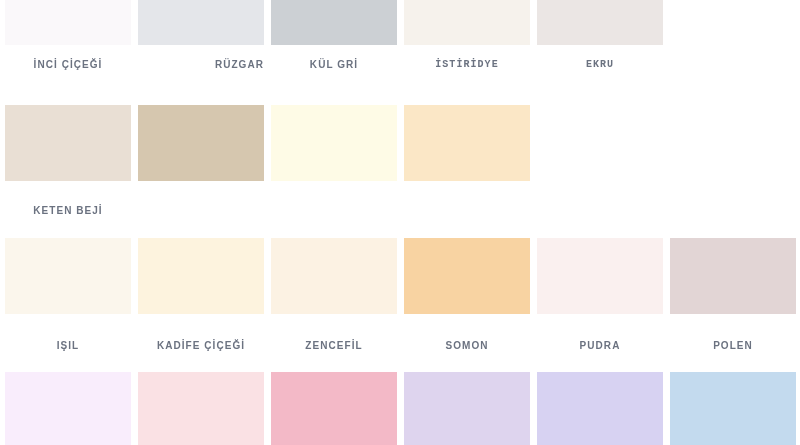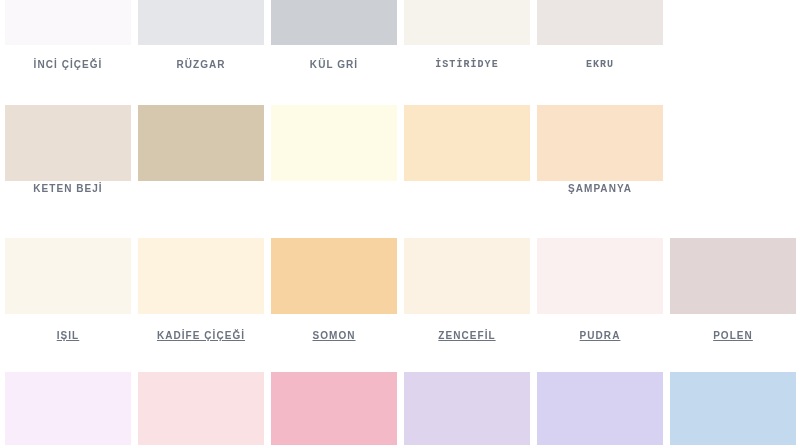--- a/index.html
+++ b/index.html
@@ -67,36 +67,36 @@
   .row-1 { top: 105px; }
   .row-2 { top: 238px; }
   .row-3 { top: 372px; }
 
   .row-0 .swatch-chip { height: 45px; }
   .row-1 .swatch-chip { height: 76px; }
   .row-2 .swatch-chip { height: 76px; }
   .row-3 .swatch-chip { height: 73px; }
 
   .row-0 .swatch-label { margin-top: 14px; }
-  .row-1 .swatch-label { margin-top: 2px; }
-  .row-2 .swatch-label { margin-top: 16px; text-decoration: underline; }
+  .row-1 .swatch-label { margin-top: 24px; }
+  .row-2 .swatch-label { margin-top: 26px; }
 </style>
 </head>
 <body style="background-color: rgb(255, 255, 255);">
 
 <div id="palette-grid">
 
   <div class="palette-row row-0">
     <div class="swatch-cell">
       <span class="swatch-chip" style="background-color: rgb(250, 248, 250);"></span>
       <span class="swatch-label" style="color: rgb(107, 114, 128);">İNCİ ÇİÇEĞİ</span>
     </div>
     <div class="swatch-cell">
       <span class="swatch-chip" style="background-color: rgb(228, 230, 234);"></span>
-      <span class="swatch-label" style="color: rgb(107, 114, 128);">RÜZGAR</span>
+      <span class="swatch-label" style="color: rgb(107, 114, 128); text-align: right;">RÜZGAR</span>
     </div>
     <div class="swatch-cell">
       <span class="swatch-chip" style="background-color: rgb(204, 208, 212);"></span>
       <span class="swatch-label" style="color: rgb(107, 114, 128);">KÜL GRİ</span>
     </div>
     <div class="swatch-cell">
       <span class="swatch-chip" style="background-color: rgb(246, 242, 236);"></span>
       <span class="swatch-label" style="color: rgb(107, 114, 128); font-family: Liberation Mono, monospace;">İSTİRİDYE</span>
     </div>
     <div class="swatch-cell">
@@ -112,42 +112,38 @@
     </div>
     <div class="swatch-cell">
       <span class="swatch-chip" style="background-color: rgb(214, 199, 175);"></span>
     </div>
     <div class="swatch-cell">
       <span class="swatch-chip" style="background-color: rgb(254, 251, 230);"></span>
     </div>
     <div class="swatch-cell">
       <span class="swatch-chip" style="background-color: rgb(251, 231, 198);"></span>
     </div>
-    <div class="swatch-cell">
-      <span class="swatch-chip" style="background-color: rgb(250, 226, 200);"></span>
-      <span class="swatch-label" style="color: rgb(107, 114, 128);">ŞAMPANYA</span>
-    </div>
   </div>
 
   <div class="palette-row row-2">
     <div class="swatch-cell">
       <span class="swatch-chip" style="background-color: rgb(251, 246, 236);"></span>
       <span class="swatch-label" style="color: rgb(107, 114, 128);">IŞIL</span>
     </div>
     <div class="swatch-cell">
       <span class="swatch-chip" style="background-color: rgb(253, 243, 222);"></span>
       <span class="swatch-label" style="color: rgb(107, 114, 128);">KADİFE ÇİÇEĞİ</span>
     </div>
     <div class="swatch-cell">
+      <span class="swatch-chip" style="background-color: rgb(252, 242, 227);"></span>
+      <span class="swatch-label" style="color: rgb(107, 114, 128);">ZENCEFİL</span>
+    </div>
+    <div class="swatch-cell">
       <span class="swatch-chip" style="background-color: rgb(248, 211, 162);"></span>
       <span class="swatch-label" style="color: rgb(107, 114, 128);">SOMON</span>
-    </div>
-    <div class="swatch-cell">
-      <span class="swatch-chip" style="background-color: rgb(252, 242, 227);"></span>
-      <span class="swatch-label" style="color: rgb(107, 114, 128);">ZENCEFİL</span>
     </div>
     <div class="swatch-cell">
       <span class="swatch-chip" style="background-color: rgb(250, 240, 239);"></span>
       <span class="swatch-label" style="color: rgb(107, 114, 128);">PUDRA</span>
     </div>
     <div class="swatch-cell">
       <span class="swatch-chip" style="background-color: rgb(226, 213, 213);"></span>
       <span class="swatch-label" style="color: rgb(107, 114, 128);">POLEN</span>
     </div>
   </div>

